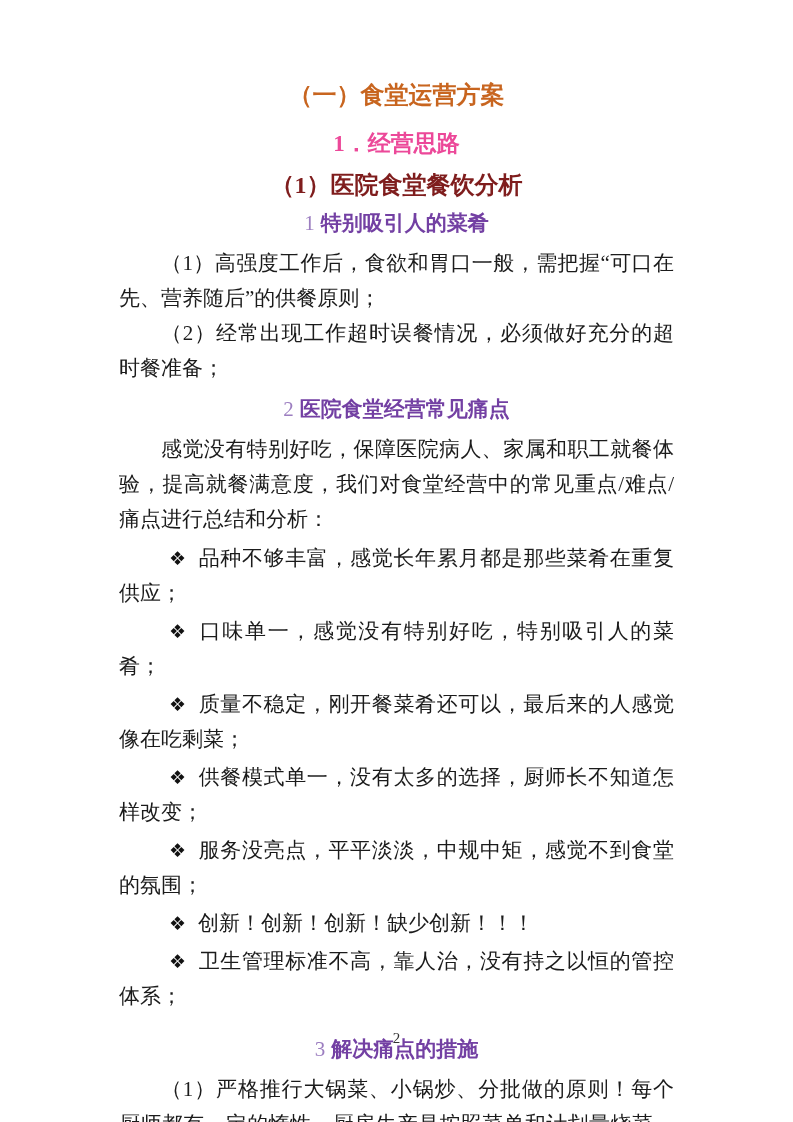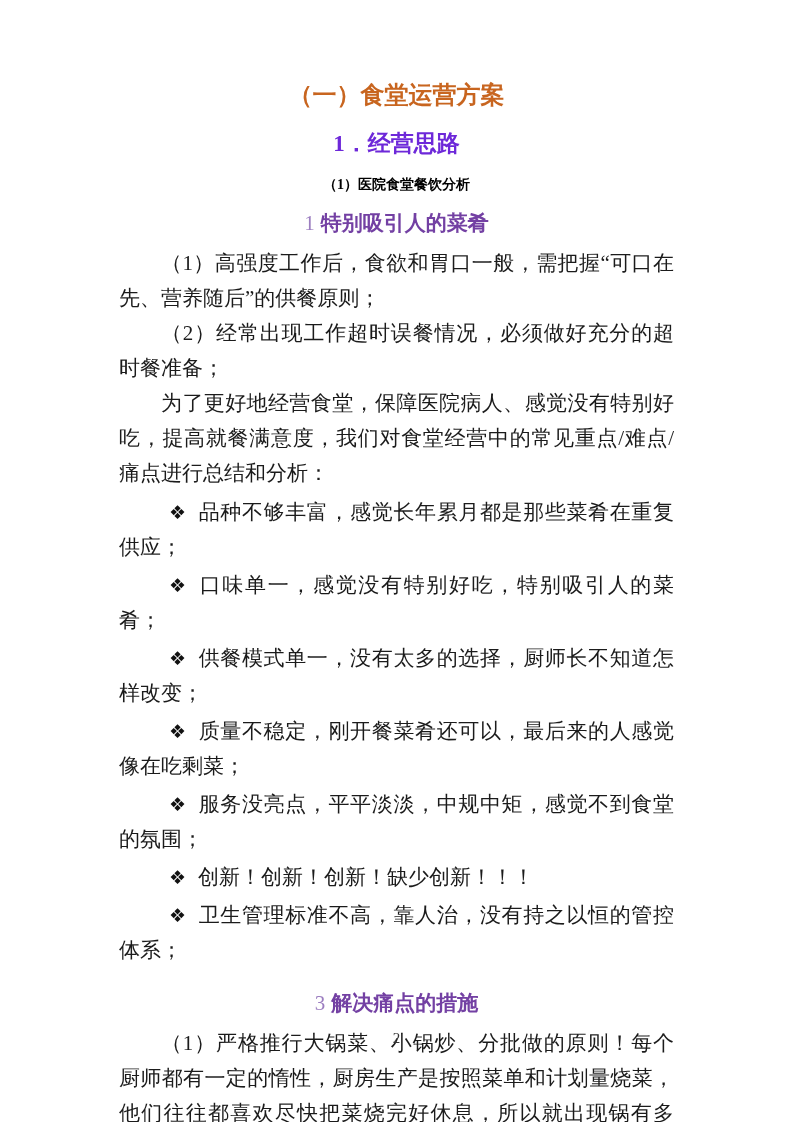--- a/index.html
+++ b/index.html
@@ -30,28 +30,28 @@
   .h1 {
     font-size: 24px;
     line-height: 34px;
     margin: 0 0 16px 0;
     color: #c8651f;
   }
   .h2 {
     font-size: 23px;
     line-height: 32px;
     margin: 0 0 10px 0;
-    color: #6d28d9;
+    color: #ec4899;
     text-align: center;
   }
   .h3 {
-    font-size: 14px;
+    font-size: 24px;
     line-height: 30px;
     margin: 0 0 8px 0;
-    color: #000000;
+    color: #7f1d1d;
   }
   .h4 {
     font-size: 21px;
     line-height: 30px;
     margin: 8px 0 8px 0;
     color: #7340a3;
   }
   .h4 .h4-num {
     font-weight: normal;
     color: #9c7ec0;
@@ -99,28 +99,29 @@
 
     <div class="heading h2">1．经营思路</div>
 
     <div class="heading h3">（1）医院食堂餐饮分析</div>
 
     <div class="heading h4"><span class="h4-num">1</span><span>特别吸引人的菜肴</span></div>
 
     <p class="para">（1）高强度工作后，食欲和胃口一般，需把握“可口在先、营养随后”的供餐原则；</p>
     <p class="para">（2）经常出现工作超时误餐情况，必须做好充分的超时餐准备；</p>
 
+    <div class="heading h4"><span class="h4-num">2</span><span>医院食堂经营常见痛点</span></div>
 
-    <p class="para">为了更好地经营食堂，保障医院病人、感觉没有特别好吃，提高就餐满意度，我们对食堂经营中的常见重点/难点/痛点进行总结和分析：</p>
+    <p class="para">感觉没有特别好吃，保障医院病人、家属和职工就餐体验，提高就餐满意度，我们对食堂经营中的常见重点/难点/痛点进行总结和分析：</p>
 
     <ul class="bullet-list">
       <li class="bullet-item"><span class="bullet-glyph">❖</span><span>品种不够丰富，感觉长年累月都是那些菜肴在重复供应；</span></li>
       <li class="bullet-item"><span class="bullet-glyph">❖</span><span>口味单一，感觉没有特别好吃，特别吸引人的菜肴；</span></li>
+      <li class="bullet-item"><span class="bullet-glyph">❖</span><span>质量不稳定，刚开餐菜肴还可以，最后来的人感觉像在吃剩菜；</span></li>
       <li class="bullet-item"><span class="bullet-glyph">❖</span><span>供餐模式单一，没有太多的选择，厨师长不知道怎样改变；</span></li>
-      <li class="bullet-item"><span class="bullet-glyph">❖</span><span>质量不稳定，刚开餐菜肴还可以，最后来的人感觉像在吃剩菜；</span></li>
       <li class="bullet-item"><span class="bullet-glyph">❖</span><span>服务没亮点，平平淡淡，中规中矩，感觉不到食堂的氛围；</span></li>
       <li class="bullet-item"><span class="bullet-glyph">❖</span><span>创新！创新！创新！缺少创新！！！</span></li>
       <li class="bullet-item"><span class="bullet-glyph">❖</span><span>卫生管理标准不高，靠人治，没有持之以恒的管控体系；</span></li>
     </ul>
 
     <div class="heading h4"><span class="h4-num">3</span><span>解决痛点的措施</span></div>
 
     <p class="para"><span>（1）严格推行大锅菜、小锅炒、分批做的原则！每个厨师都有一定的惰性，厨房生产是按照菜单和计划量烧菜，他们往往都喜欢尽快把菜烧完好休息，所以就出现锅有多大，菜放多少的毛病，结果烧出来的菜就是我们常常吃到的大锅菜。我们的策略就是，必须坚持</span></p>
 
   </div>

